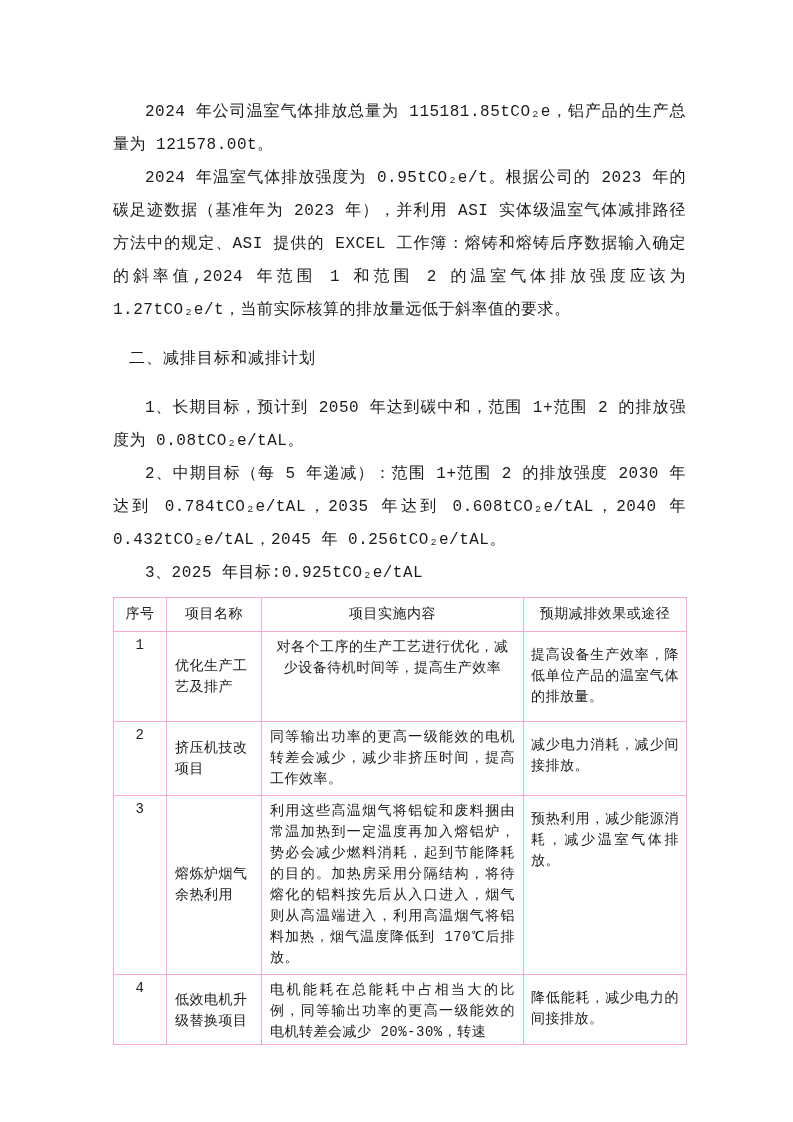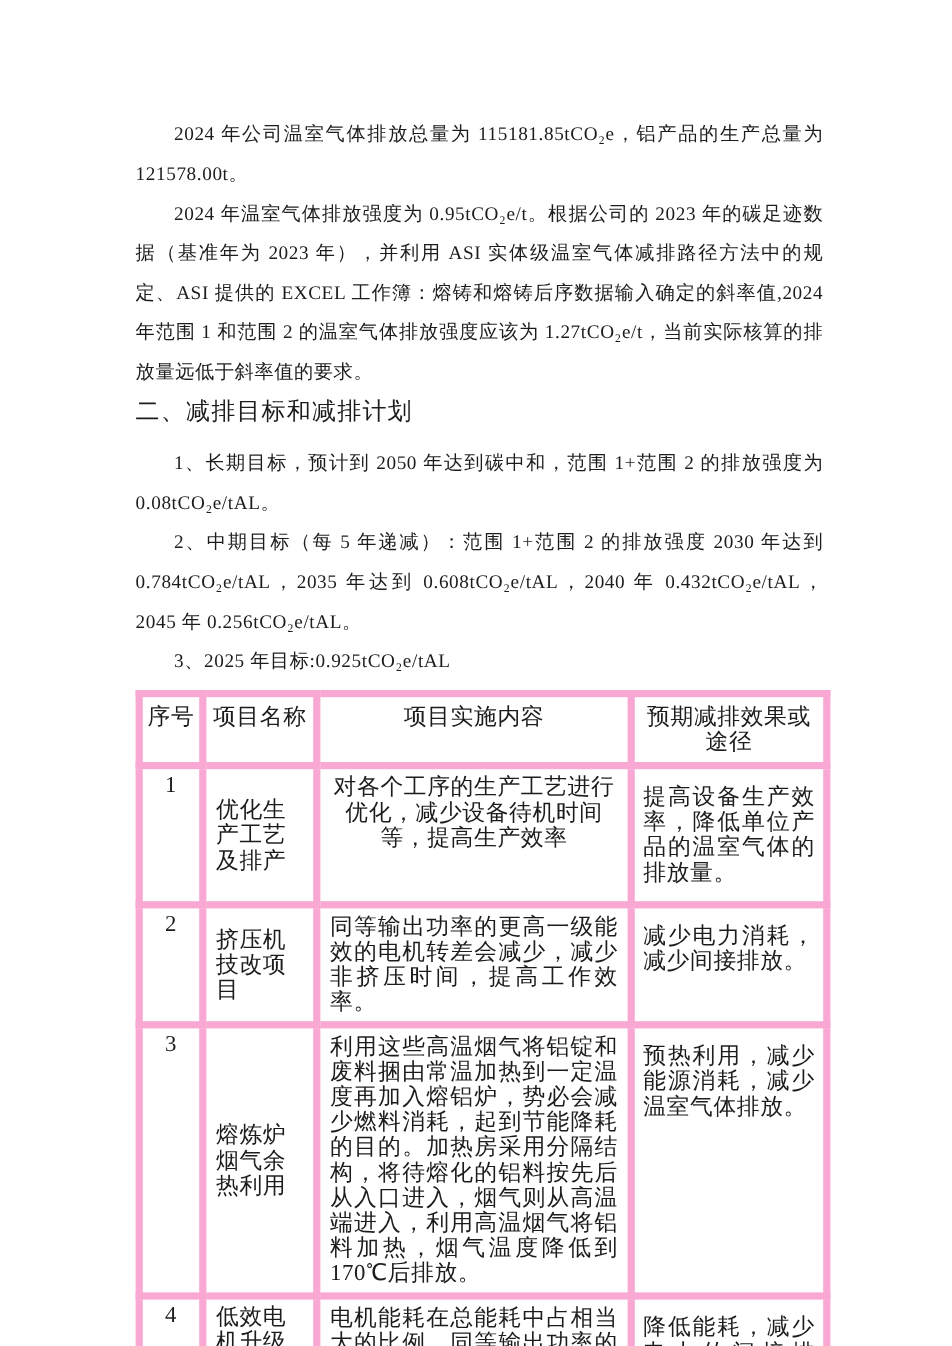--- a/index.html
+++ b/index.html
@@ -7,59 +7,59 @@
     padding: 0;
     background: #ffffff;
   }
   .page {
     position: relative;
     width: 793px;
     height: 1122px;
     margin: 0 auto;
     background: #ffffff;
     overflow: hidden;
-    font-family: Liberation Serif, serif;
+    font-family: Liberation Mono, monospace;
     color: #1c1c1c;
   }
   .content {
     position: absolute;
     left: 113px;
     top: 96px;
     width: 573px;
   }
   .para {
     font-size: 16px;
     line-height: 33px;
     text-align: justify;
     text-indent: 2em;
     letter-spacing: 0.5px;
     margin: 0;
   }
   .heading {
-    font-size: 20px;
+    font-size: 16px;
     line-height: 33px;
     text-indent: 0;
     letter-spacing: 1px;
-    margin: 0;
+    margin: 16px;
   }
   .item1 { margin-top: 10px; }
   .item4 { margin-top: 6px; }
   table.gtable {
     width: 573px;
     margin-top: 7px;
     border-collapse: collapse;
     table-layout: fixed;
   }
   .gtable col.c-no      { width: 53px;  }
   .gtable col.c-name    { width: 95px;  }
   .gtable col.c-content { width: 262px; }
   .gtable col.c-effect  { width: 163px; }
   .gtable th, .gtable td {
-    border: 6px solid #f9a8d4;
-    font-size: 19px;
+    border: 1px solid #f9a8d4;
+    font-size: 14px;
     line-height: 21px;
     font-weight: normal;
     vertical-align: top;
     letter-spacing: 0.5px;
     padding: 4px 6px;
   }
   .gtable th {
     text-align: center;
     padding: 6px 2px;
   }

